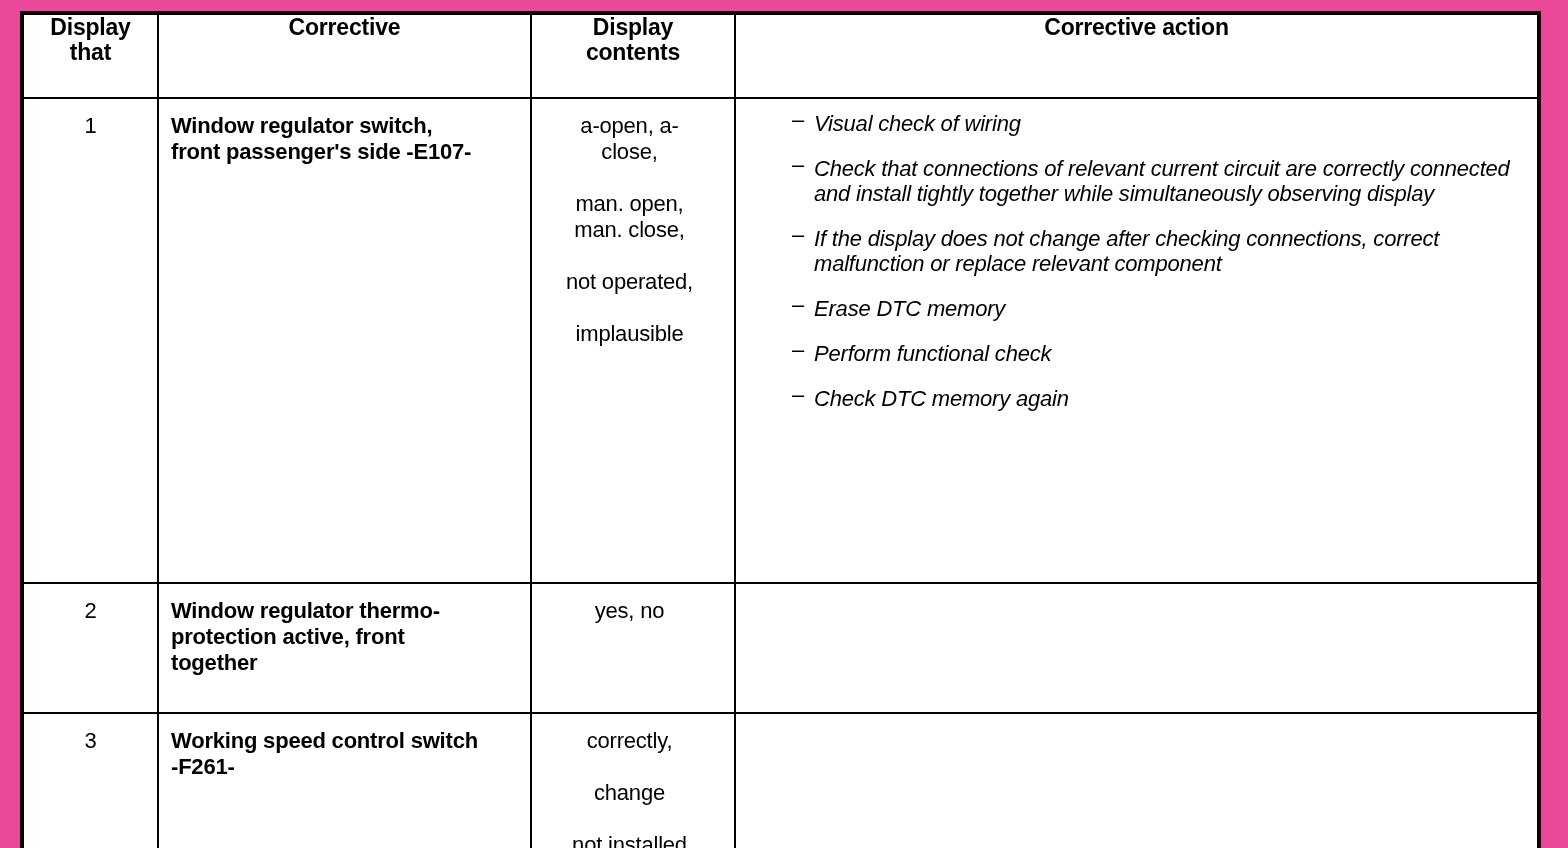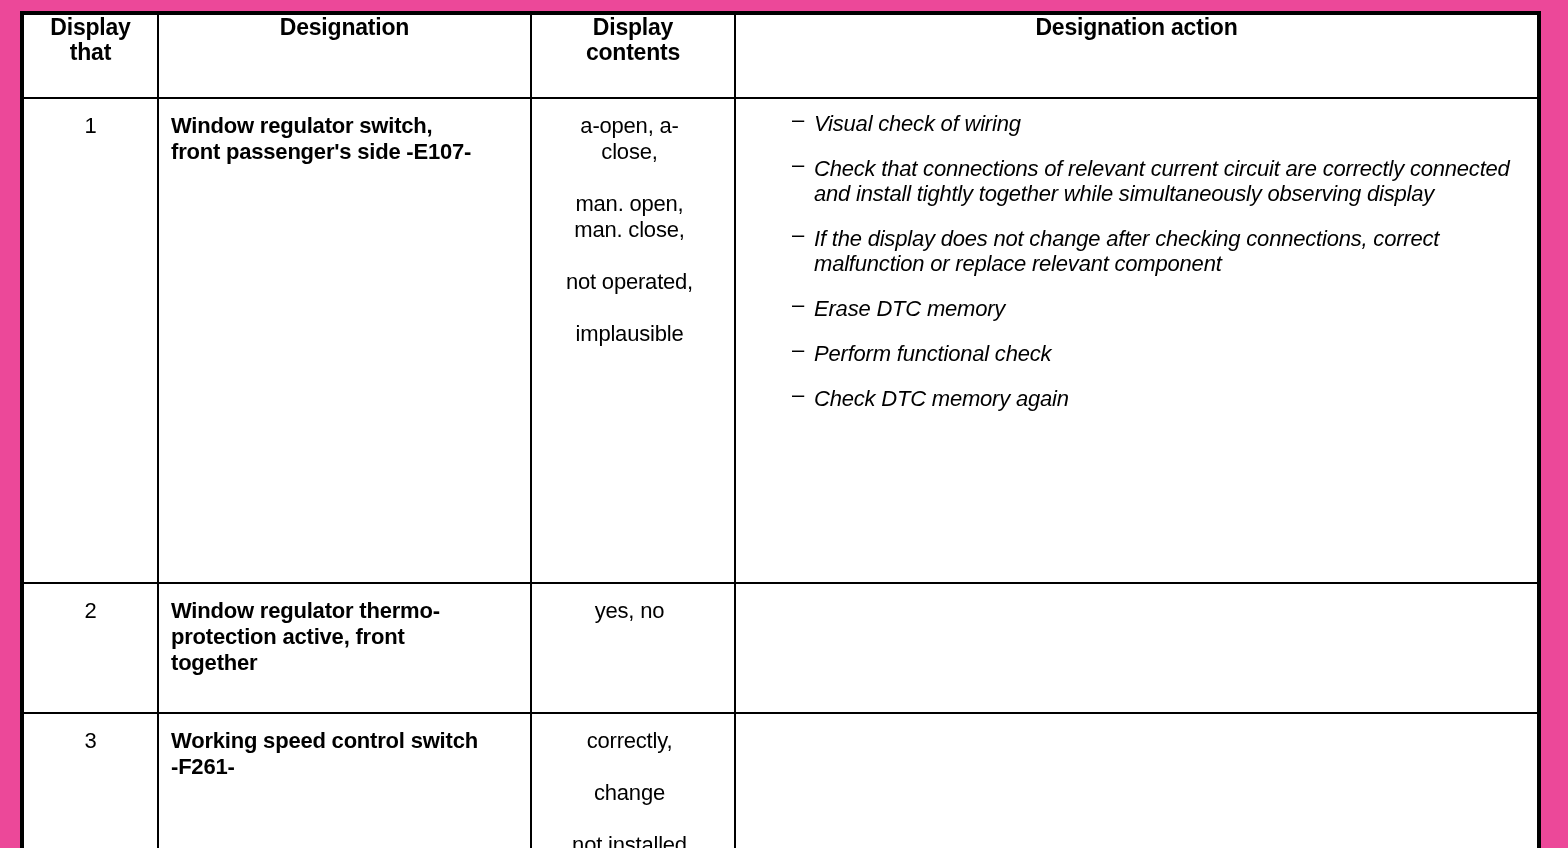--- a/index.html
+++ b/index.html
@@ -138,28 +138,28 @@
       <col class="c-action">
     </colgroup>
 
     <thead>
       <tr>
         <th>
           <span class="hdr-inner">Display</span>
           <span class="hdr-inner">that</span>
         </th>
         <th>
-          <span class="hdr-inner">Designation</span>
+          <span class="hdr-inner">Corrective</span>
         </th>
         <th>
           <span class="hdr-inner">Display</span>
           <span class="hdr-inner">contents</span>
         </th>
         <th>
-          <span class="hdr-inner">Designation action</span>
+          <span class="hdr-inner">Corrective action</span>
         </th>
       </tr>
     </thead>
 
     <tbody>
 
       <tr class="row-1">
         <td class="zone">1</td>
         <td class="desig">
           <span class="desig-line">Window regulator switch,</span>

